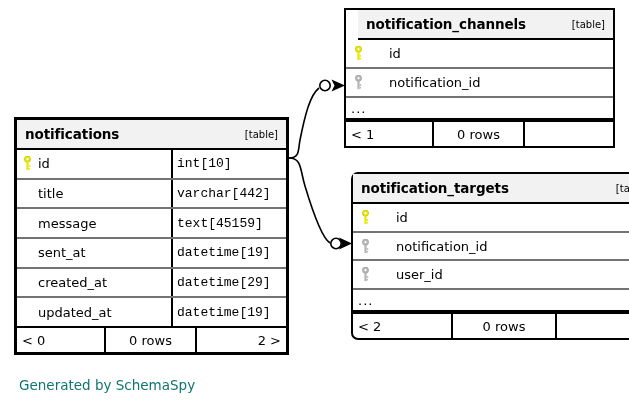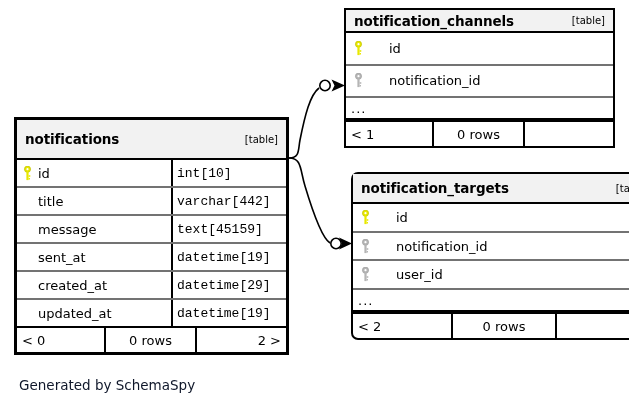--- a/index.html
+++ b/index.html
@@ -147,21 +147,21 @@
   }
   .key-icon svg { display: block; }
 
   .name-indent { display: inline-block; }
 
   
   .credit {
     position: absolute;
     font-size: 13.5px;
     white-space: nowrap;
-    color: #0f172a;
+    color: #0f766e;
   }
 
   
   #links {
     position: absolute;
     left: 0; top: 0;
     width: 629px;
     height: 409px;
     pointer-events: none;
   }
@@ -177,21 +177,21 @@
     <circle cx="325" cy="85.5" r="5.2" fill="#ffffff" stroke="#000000" stroke-width="1.6"></circle>
     <path d="M345,85.5 L331.5,79.5 L334.5,85.5 L331.5,91.5 Z" fill="#000000"></path>
 
     <path d="M289,158 C302,158 300,170 305,186 C314,216 322,238 330,243" fill="none" stroke="#000000" stroke-width="1.6"></path>
     <circle cx="336" cy="243.5" r="5.2" fill="#ffffff" stroke="#000000" stroke-width="1.6"></circle>
     <path d="M352,243.5 L339,237.5 L342,243.5 L339,249.5 Z" fill="#000000"></path>
   </svg>
 
   <div class="entity primary" id="tbl-notifications" style="left:14px; top:117px; width:275px; height:238px;">
 
-    <div class="ent-header" style="height:40px;">
+    <div class="ent-header" style="height:30px;">
       <span class="ent-title">notifications</span>
       <span class="ent-kind">[table]</span>
     </div>
 
     <div class="ent-rows">
 
       <div class="ent-row">
         <div class="cell-name">
           <span class="key-icon">
             <svg viewBox="0 0 9 15" width="9" height="15">
@@ -251,21 +251,21 @@
 
     <div class="ent-footer" style="height:26px;">
       <div class="foot-cell foot-left" style="width:33%">&lt; 0</div>
       <div class="foot-cell foot-center" style="width:34%">0 rows</div>
       <div class="foot-cell foot-right" style="width:33%">2 &gt;</div>
     </div>
   </div>
 
   <div class="entity compact" id="tbl-notification-channels" style="left:344px; top:8px; width:271px; height:140px;">
 
-    <div class="ent-header" style="height:23px;">
+    <div class="ent-header" style="height:30px;margin-left:12px;">
       <span class="ent-title">notification_channels</span>
       <span class="ent-kind">[table]</span>
     </div>
 
     <div class="ent-rows">
       <div class="ent-row">
         <div class="cell-name">
           <span class="key-icon">
             <svg viewBox="0 0 9 15" width="9" height="15">
               <circle cx="4.5" cy="3.2" r="3.1" fill="#e8e800" stroke="#b8b800" stroke-width="0.6"></circle>

